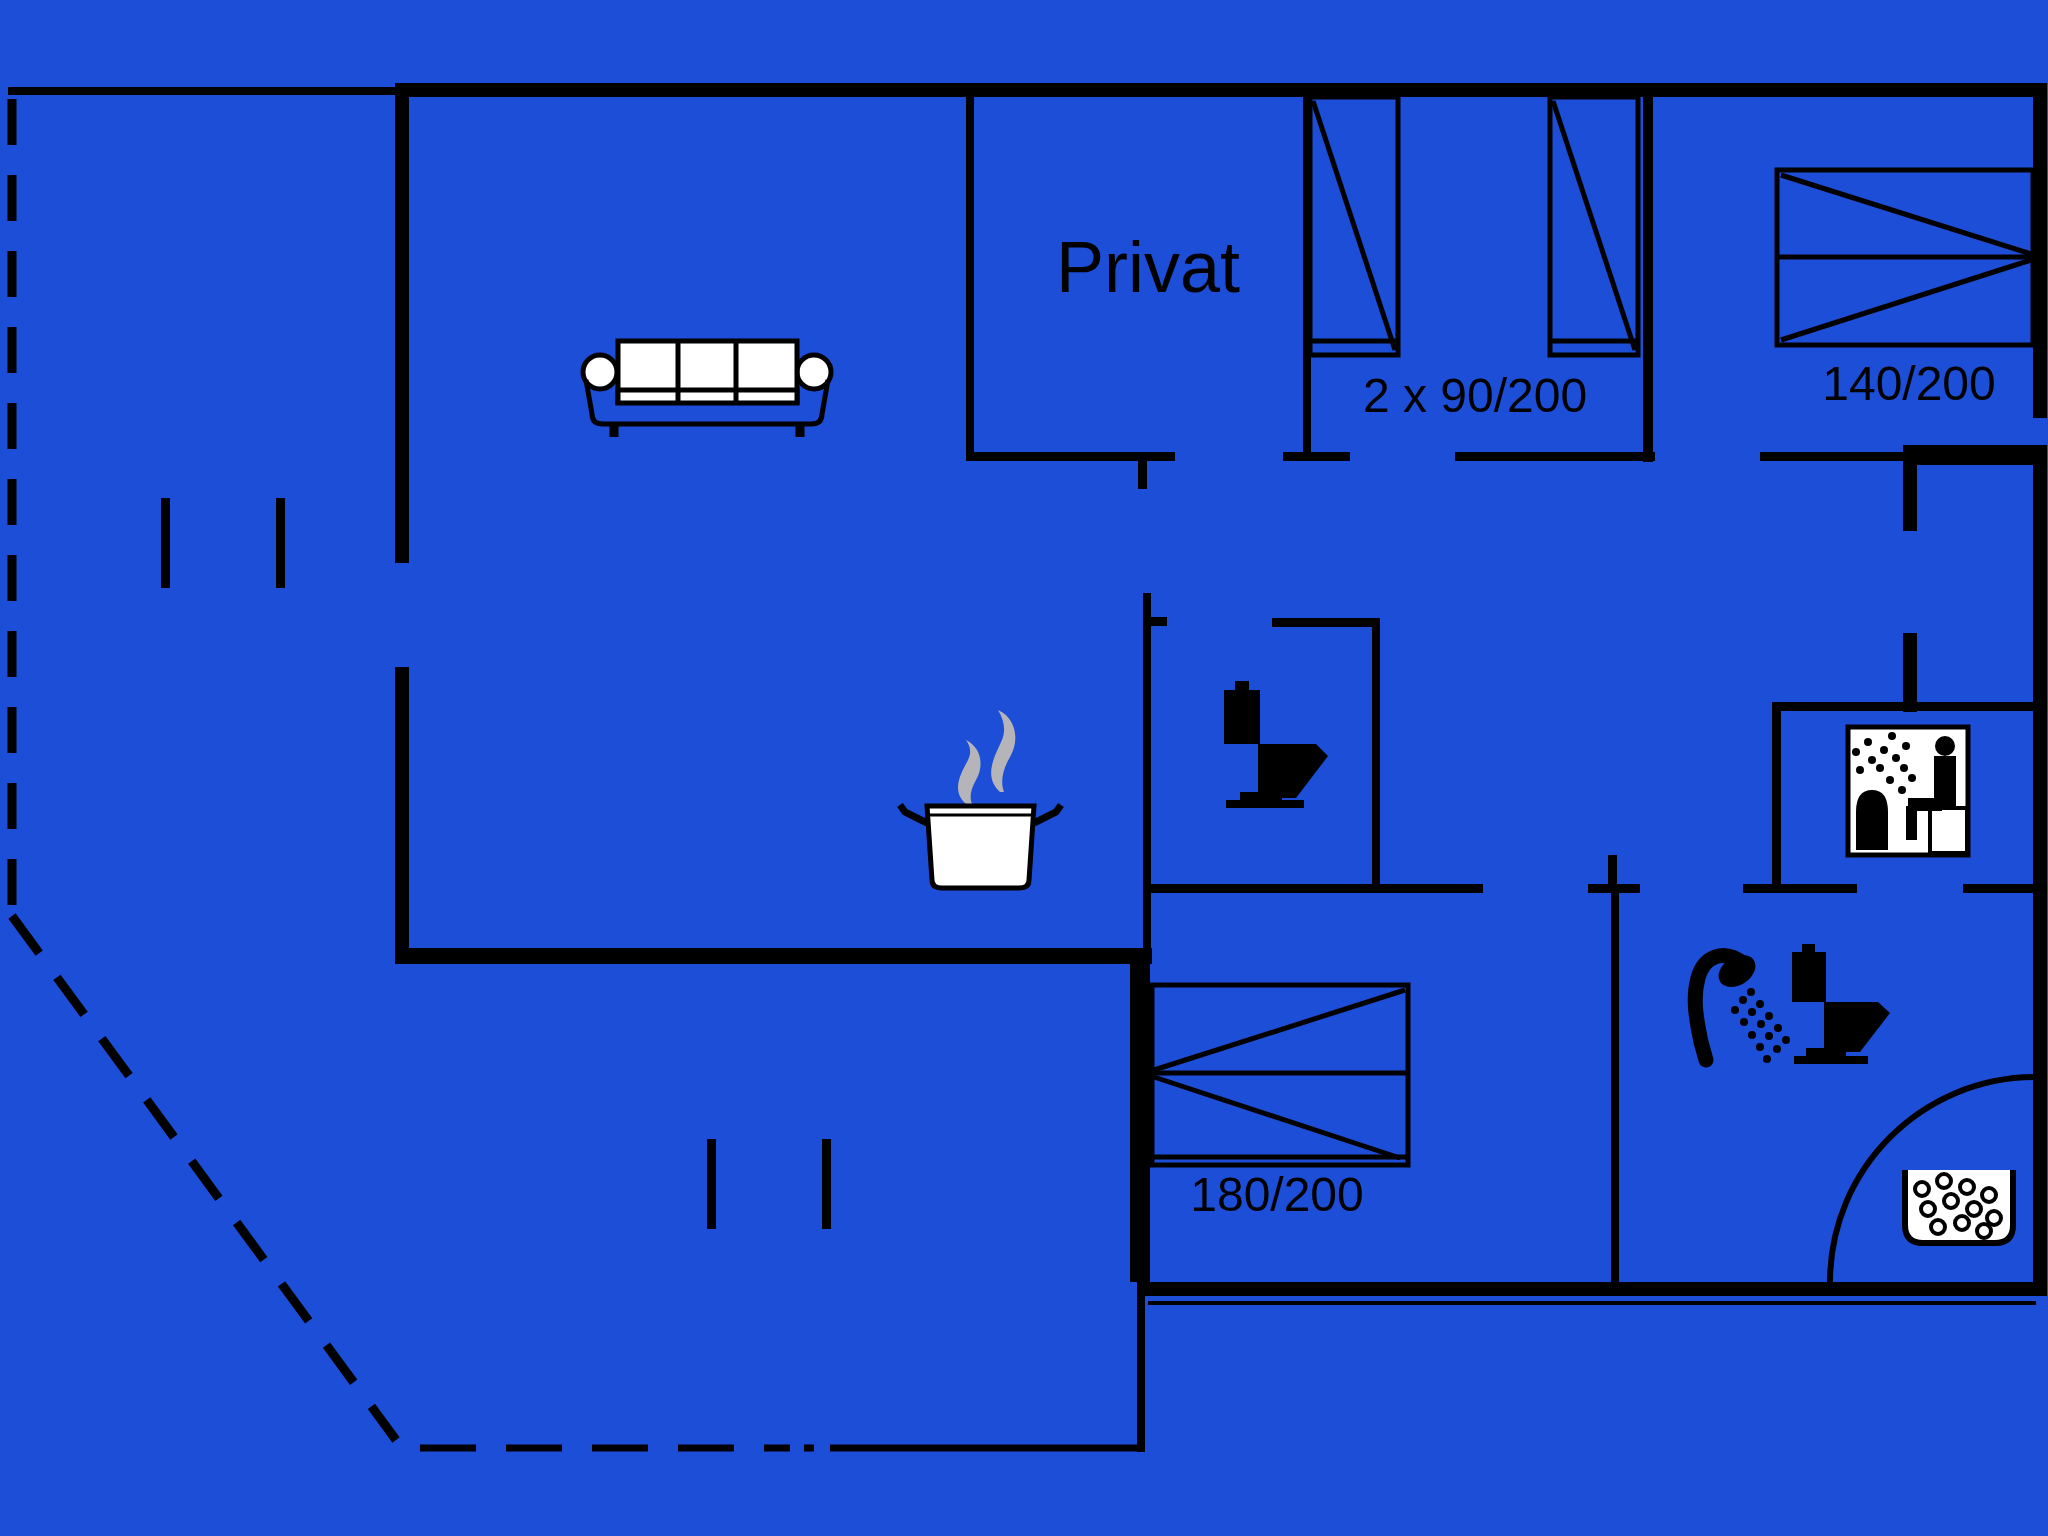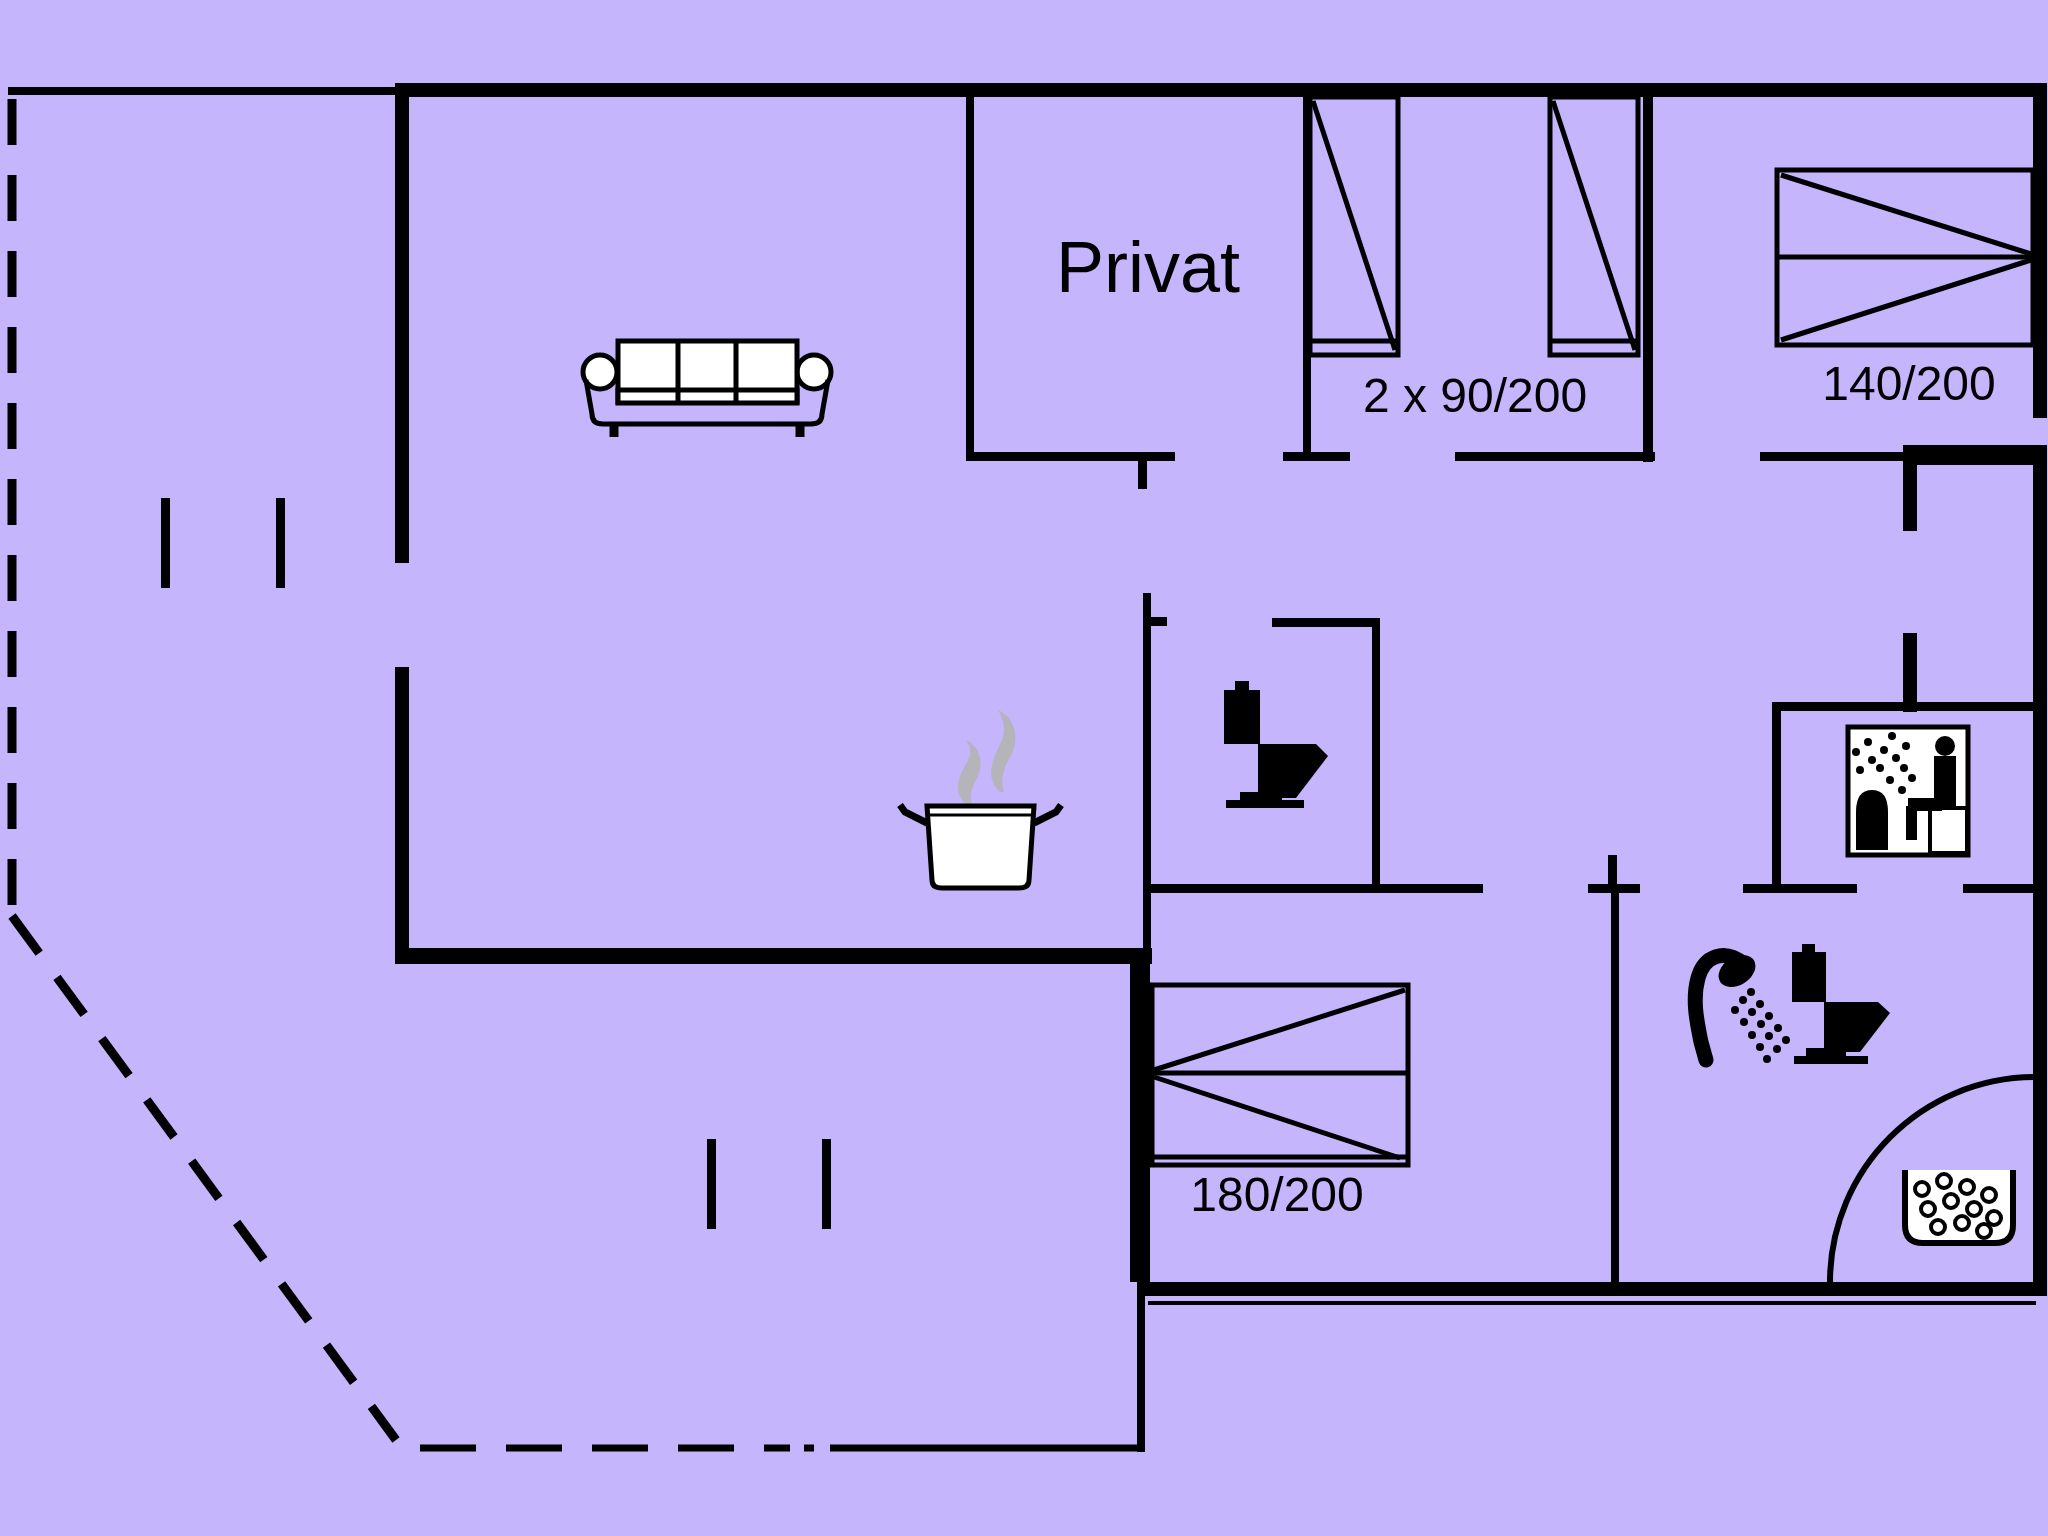--- a/index.html
+++ b/index.html
@@ -1,16 +1,16 @@
 <!DOCTYPE html>
 <html><head>
 <meta charset="utf-8">
 <style>
   html,body{margin:0;padding:0;background:#ffffff;}
-  .stage{position:relative;width:2048px;height:1536px;background:#c4b5fd;overflow:hidden;}
+  .stage{position:relative;width:2048px;height:1536px;background:#1d4ed8;overflow:hidden;}
   svg{display:block;width:2048px;height:1536px;}
   text{font-family:"Liberation Sans","DejaVu Sans",sans-serif;fill:#000;}
   .lbl-room{font-size:72px;}
   .lbl-bed{font-size:48px;}
 </style>
 </head>
 <body>
 
 <div class="stage">
 <svg viewBox="0 0 2048 1536" xmlns="http://www.w3.org/2000/svg">

